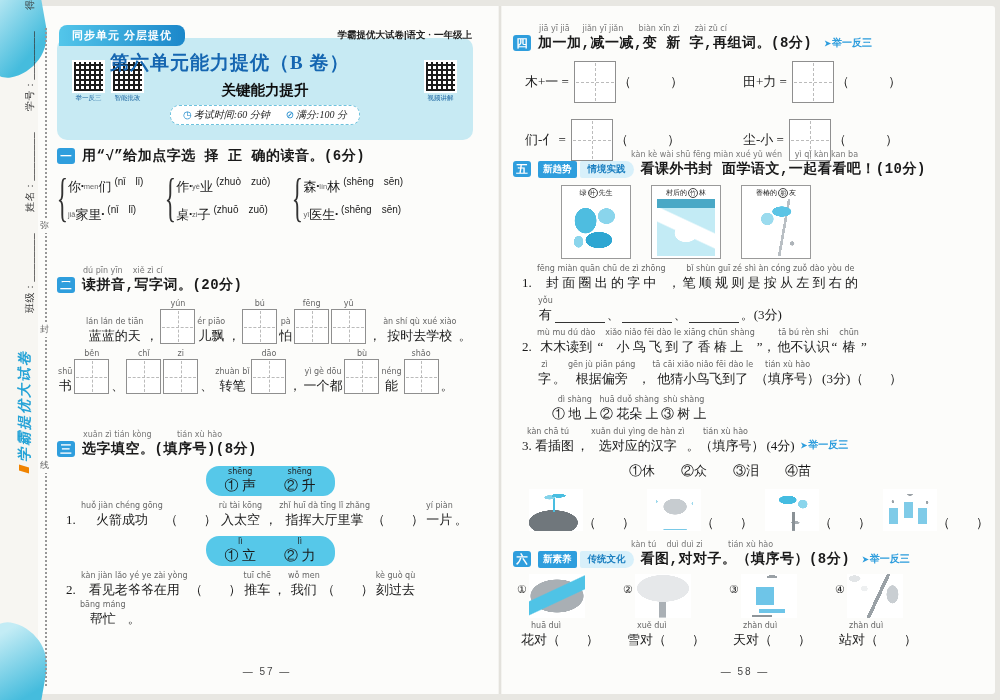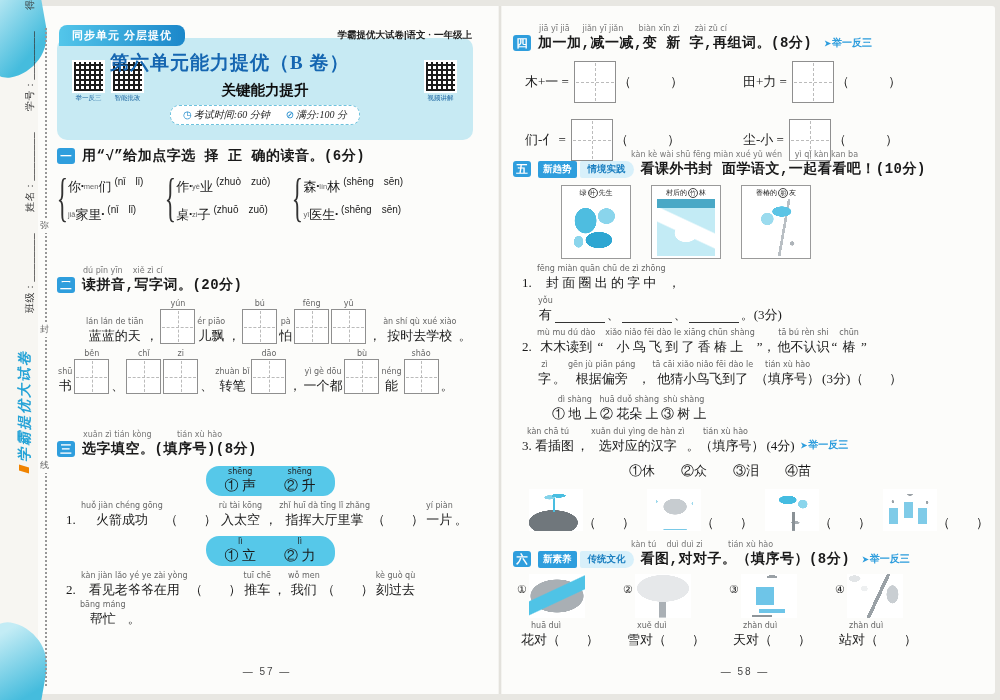--- a/index.html
+++ b/index.html
@@ -668,20 +668,24 @@
           <span class="hz">1. </span>
         </span>
         <span class="it">
           <span class="py">fēng miàn quān chū de zì zhōng</span>
           <span class="hz">封 面 圈 出 的 字 中</span>
         </span>
         <span class="it">
           <span class="py"></span>
           <span class="hz">，</span>
         </span>
+        <span class="it">
+          <span class="py">bǐ shùn guī zé shì àn cóng zuǒ dào yòu de</span>
+          <span class="hz">笔 顺 规 则 是 按 从 左 到 右 的</span>
+        </span>
       </div>
     <div class="strm qind">
 
     <span class="it">
           <span class="py">yǒu</span>
           <span class="hz">有</span>
         </span>
         <span class="it">
           <span class="py"></span>
           <span class="hz blank"></span>

